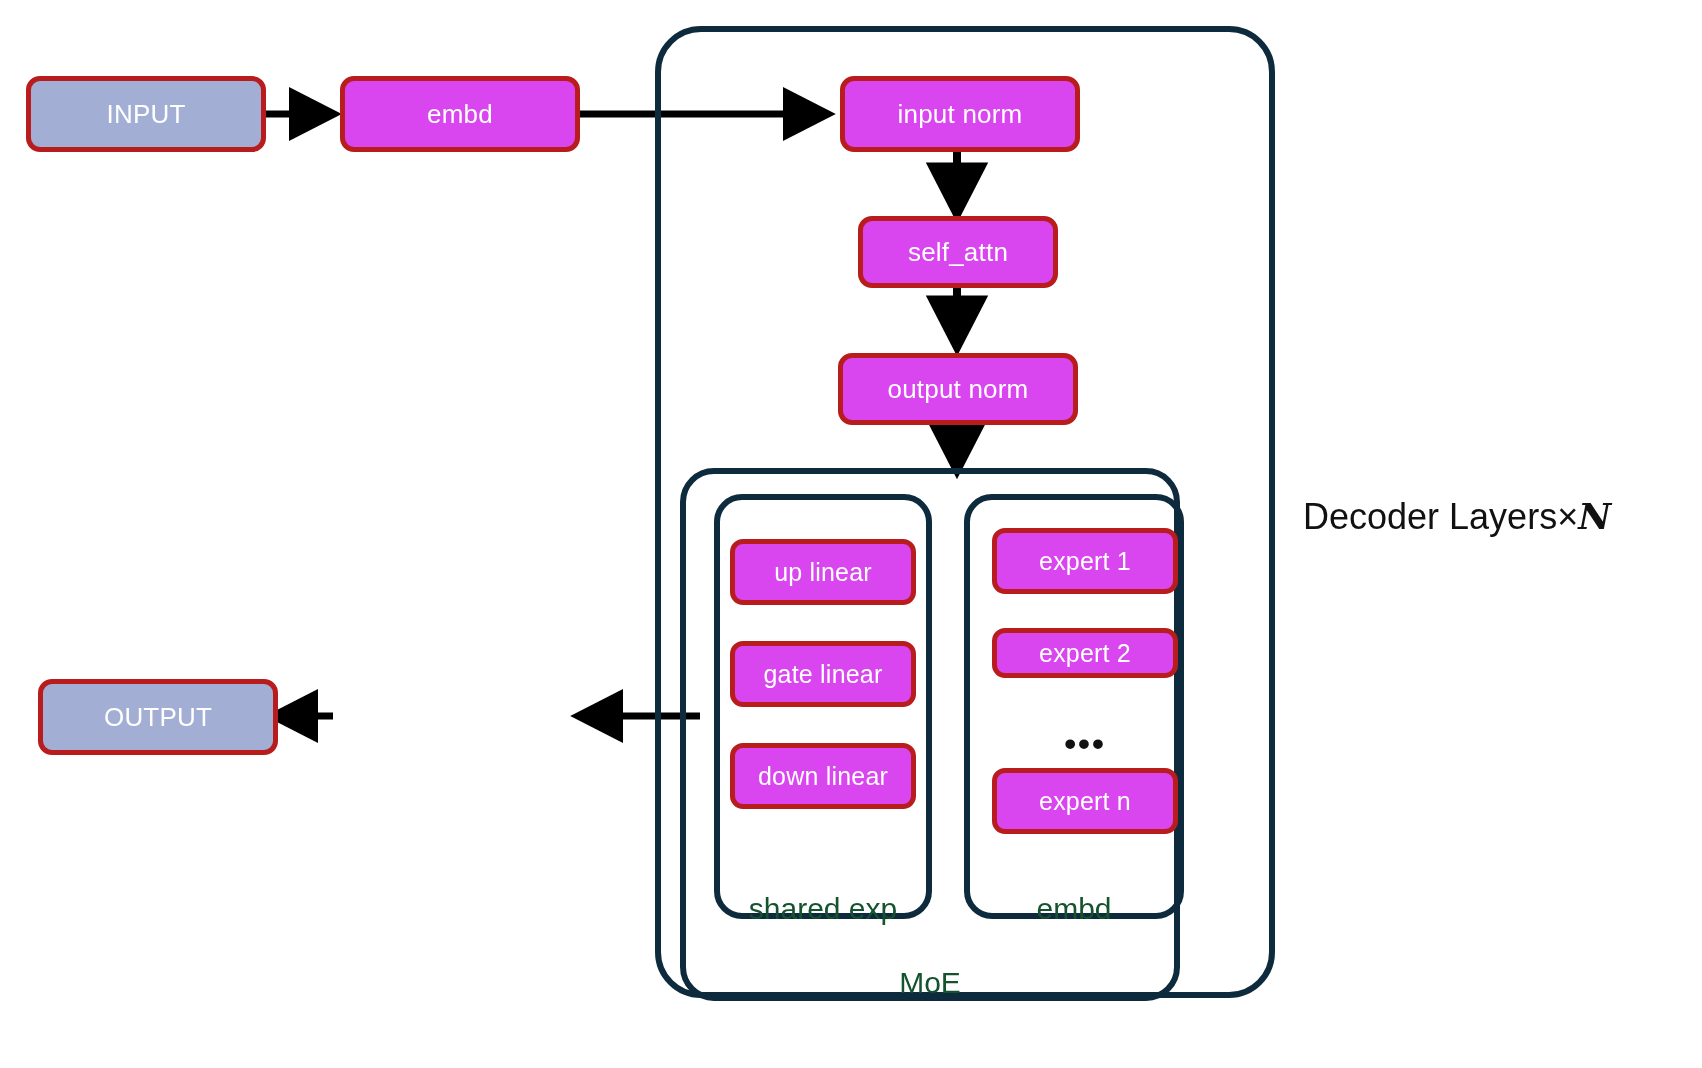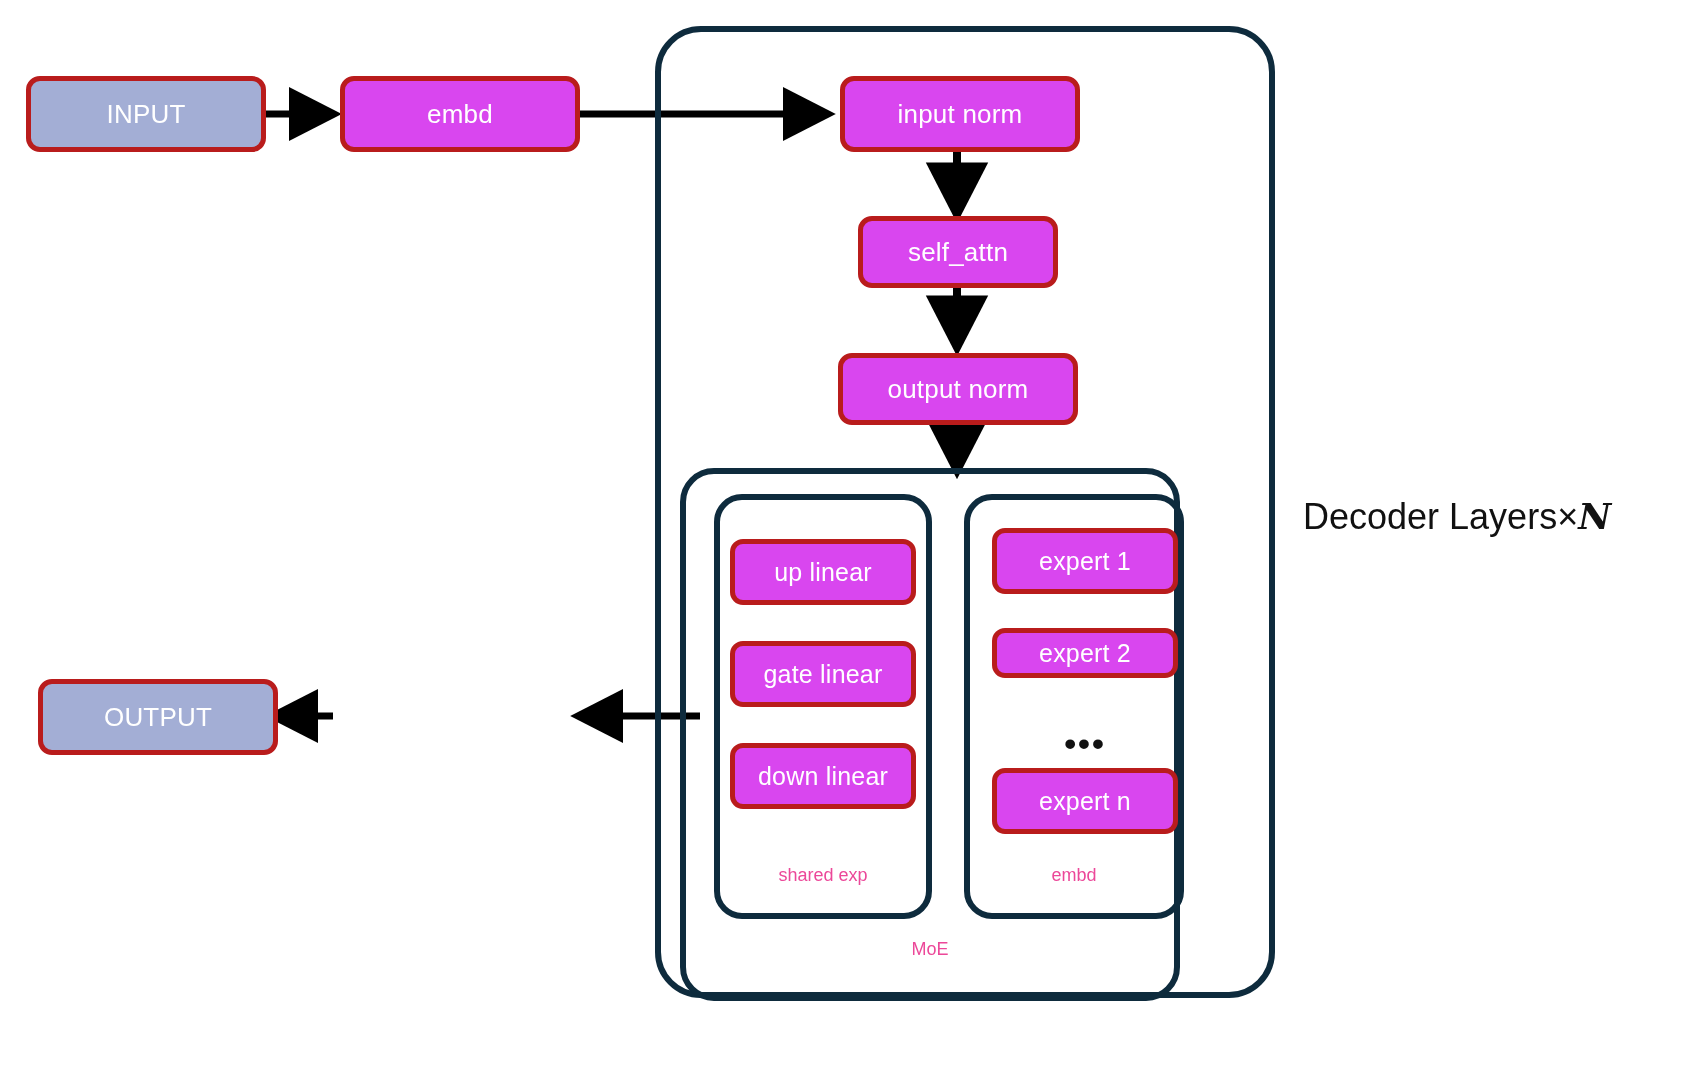--- a/index.html
+++ b/index.html
@@ -48,25 +48,26 @@
     box-sizing: border-box;
     border: 6px solid #0e2b3d;
     background: transparent;
   }
   .group.outer-decoder { border-radius: 46px; }
   .group.moe           { border-radius: 34px; }
   .group.expcol        { border-radius: 28px; }
 
   .grouplabel {
     position: absolute;
-    color: #ec4899;
-    font-size: 18px;
+    color: #14532d;
+    font-size: 30px;
     line-height: 1;
     white-space: nowrap;
     text-align: center;
+    margin-top: 28px;
   }
   .ellipsis {
     position: absolute;
     color: #111111;
     font-size: 34px;
     line-height: 1;
     letter-spacing: 2px;
     font-weight: 700;
     white-space: nowrap;
   }

